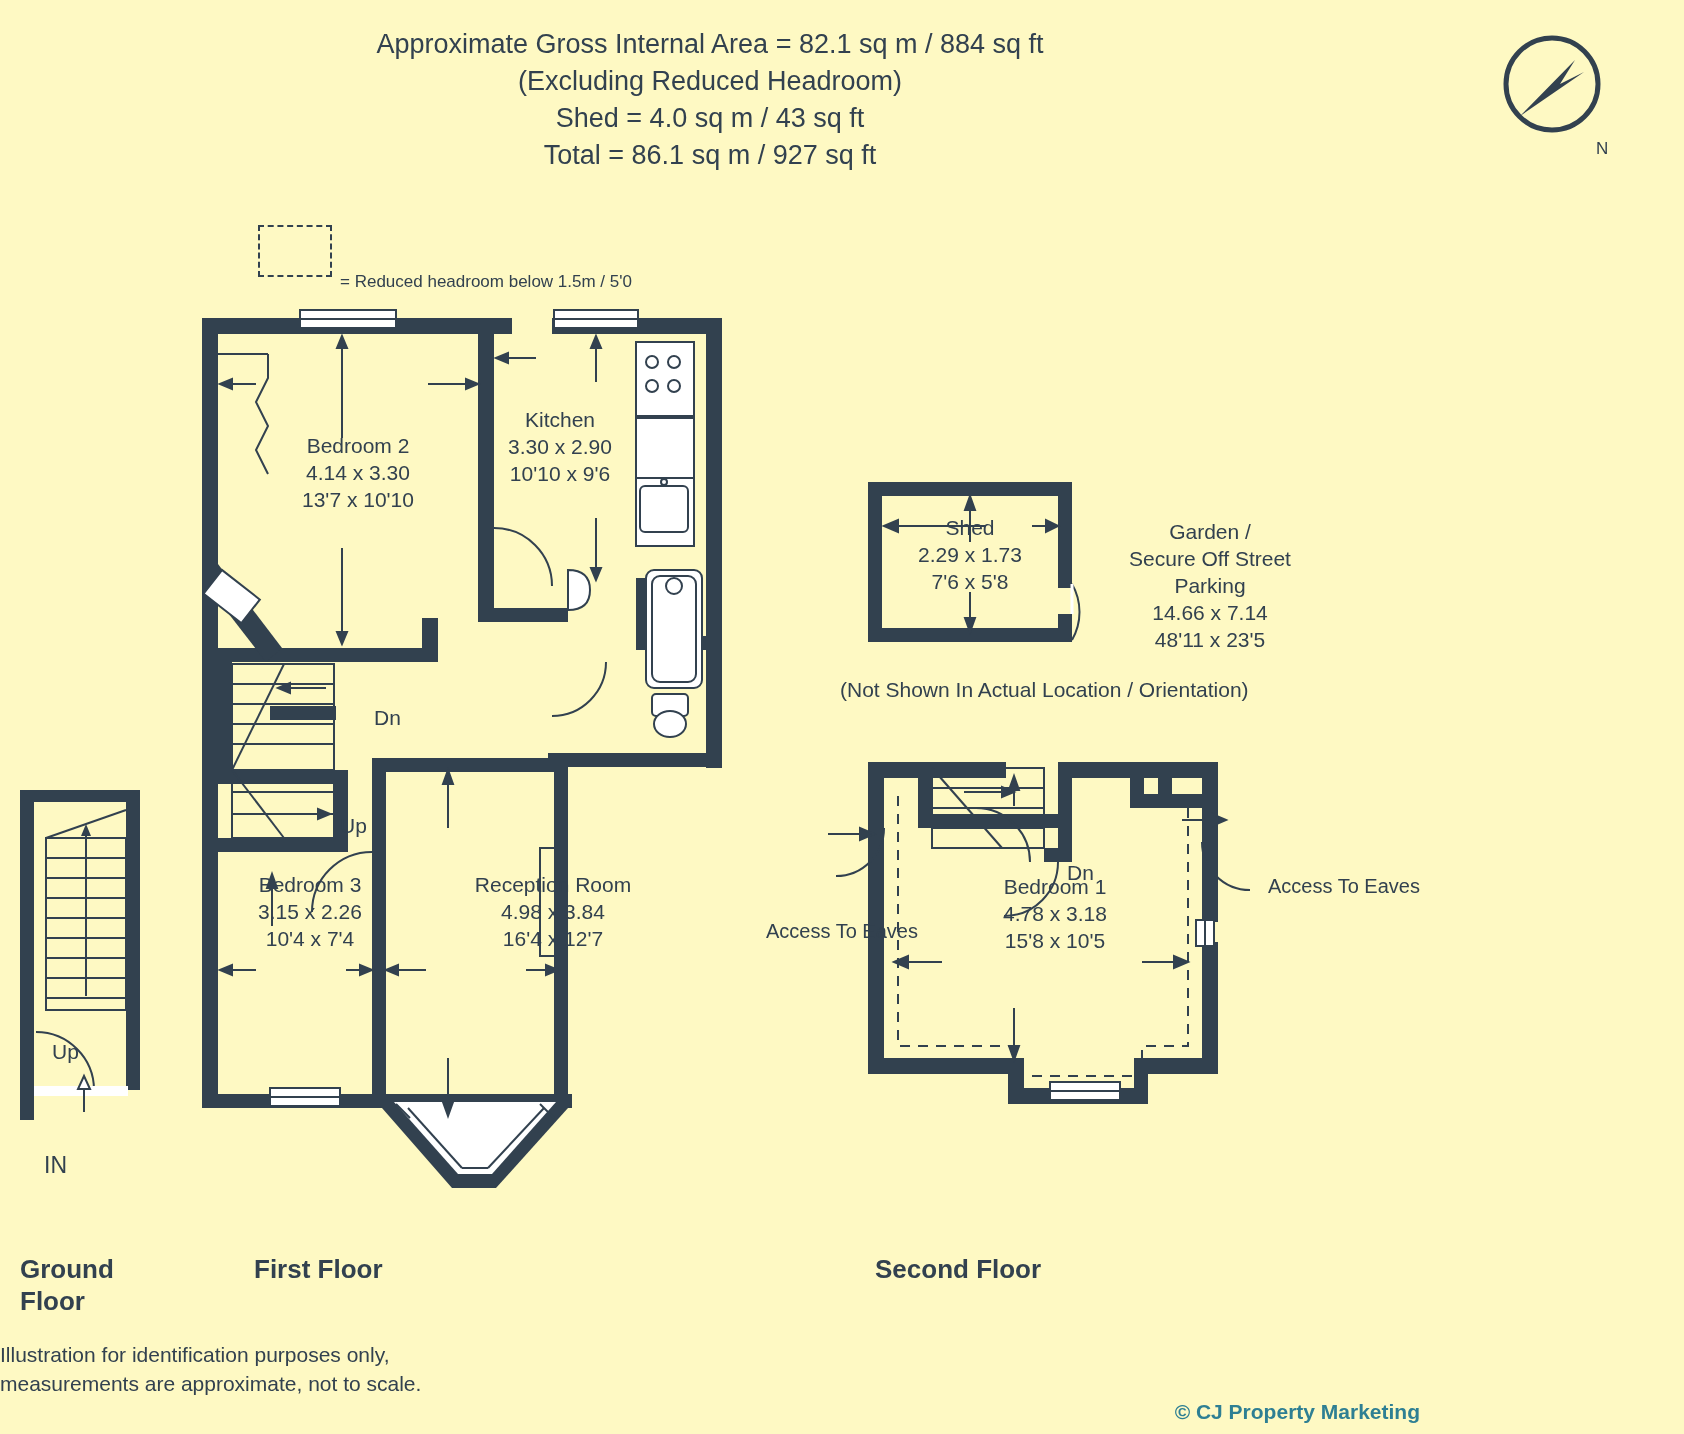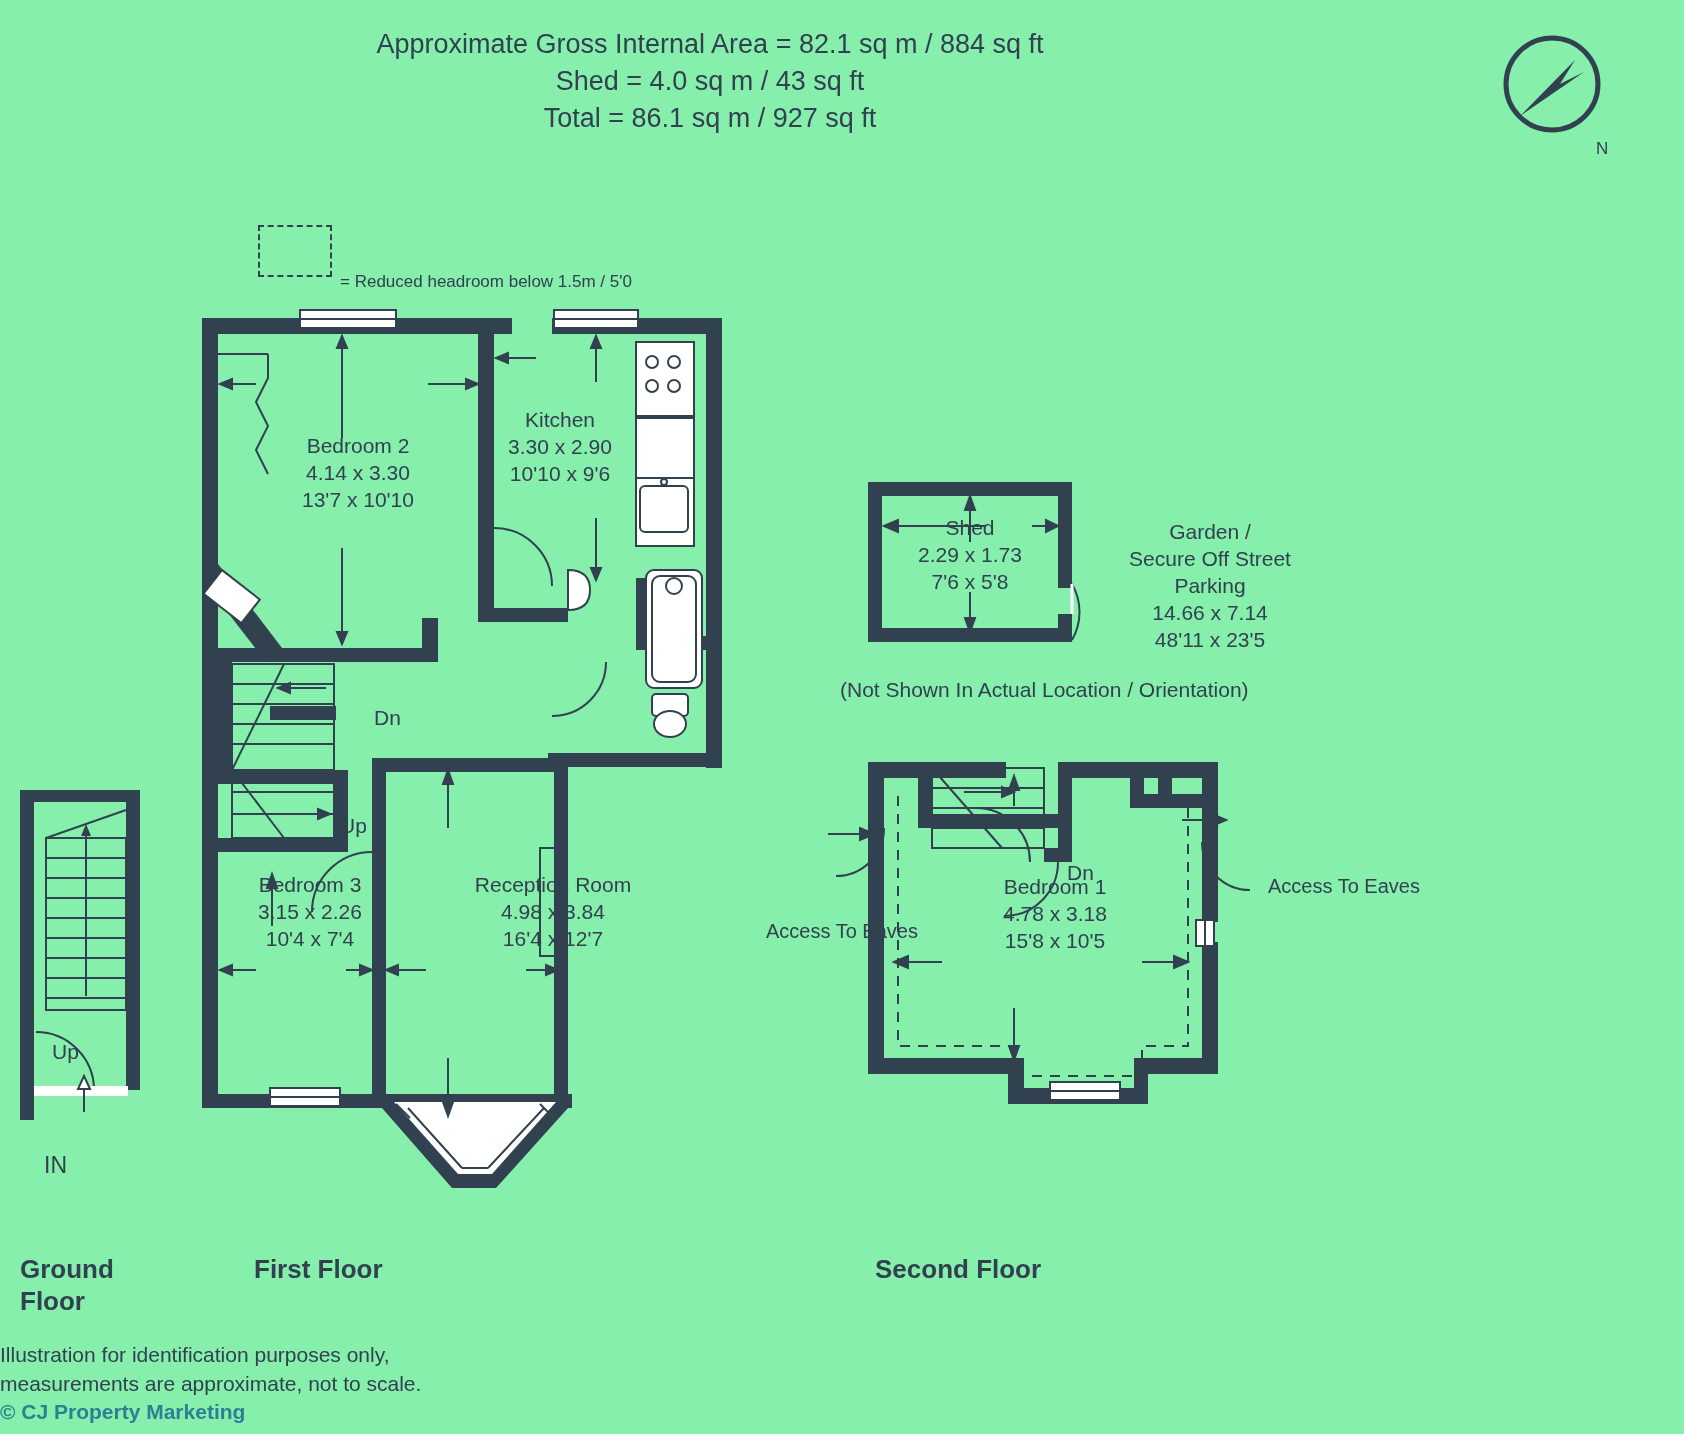--- a/index.html
+++ b/index.html
@@ -9,21 +9,21 @@
   }
   body {
     font-family: "Liberation Sans", sans-serif;
     color: #32414f;
   }
   #page {
     position: relative;
     width: 1684px;
     height: 1434px;
     overflow: hidden;
-    background: #86efac;
+    background: #fef9c3;
   }
   .abs { position: absolute; }
 
   
   #header {
     left: 0; top: 26px; width: 1420px;
     text-align: center;
     font-size: 27px;
     line-height: 37px;
     color: #32414f;
@@ -58,21 +58,21 @@
 
   
   #footer {
     left: 0; top: 1340px; width: 1420px;
     font-size: 21px;
     line-height: 29px;
     color: #32414f;
   }
   #copyright {
     left: 0; top: 1400px; width: 1420px;
-    text-align: left;
+    text-align: right;
     font-size: 21px;
     font-weight: bold;
     color: #2e7f93;
   }
 
   
   .room-text {
     font-size: 21px;
     line-height: 27px;
     color: #32414f;
@@ -96,20 +96,21 @@
   }
   svg { display: block; overflow: visible; }
 </style>
 </head>
 <body>
 
 <div id="page">
 
   <div id="header" class="abs">
     <div>Approximate Gross Internal Area = 82.1 sq m / 884 sq ft</div>
+    <div>(Excluding Reduced Headroom)</div>
     <div>Shed = 4.0 sq m / 43 sq ft</div>
     <div>Total = 86.1 sq m / 927 sq ft</div>
   </div>
 
   <div id="compass" class="abs">
     <svg width="120" height="130" viewBox="0 0 120 130">
       <circle cx="52" cy="52" r="46" fill="none" stroke="#32414f" stroke-width="5"></circle>
       <path d="M 20 84 L 75 28 L 60 52 L 84 40 Z" fill="#32414f"></path>
       <text x="96" y="122" font-family="Liberation Sans, sans-serif" font-size="17" fill="#32414f">N</text>
     </svg>

